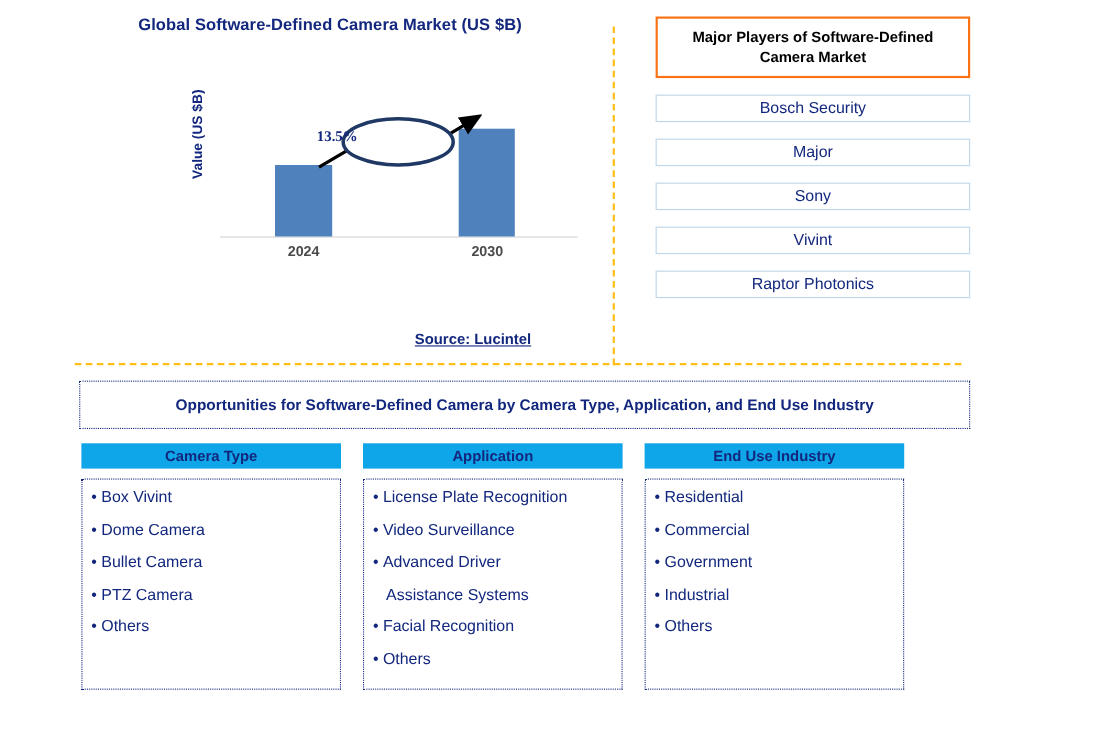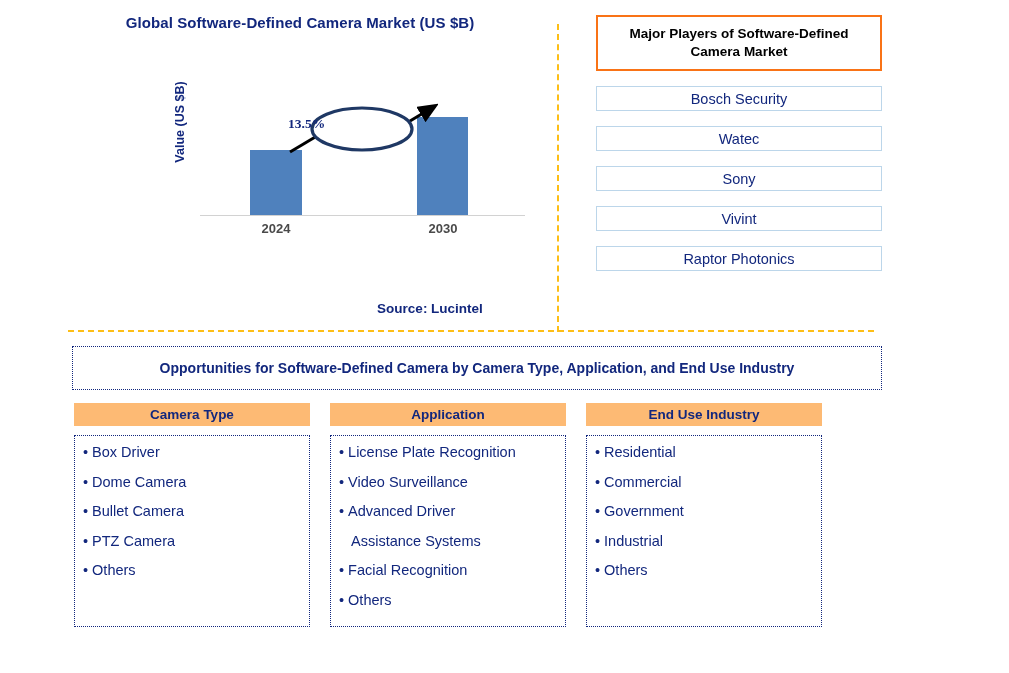--- a/index.html
+++ b/index.html
@@ -105,20 +105,21 @@
 
   .source {
     position: absolute;
     left: 300px;
     top: 301px;
     width: 260px;
     text-align: center;
     font-size: 13.5px;
     font-weight: bold;
     color: #12277d;
+    text-decoration: underline;
   }
 
   
   .v-divider {
     position: absolute;
     left: 557px;
     top: 24px;
     width: 0;
     height: 308px;
     border-left: 2px dashed #fdbe16;
@@ -188,21 +189,21 @@
     left: 74px;
     top: 403px;
     width: 760px;
     display: flex;
     gap: 20px;
   }
   .col {
     width: 236px;
   }
   .col-header {
-    background: #fdba74;
+    background: #0ea5e9;
     height: 23px;
     display: flex;
     align-items: center;
     justify-content: center;
     font-size: 13.5px;
     font-weight: bold;
     color: #12277d;
   }
   .col-body {
     margin-top: 9px;
@@ -254,34 +255,34 @@
   </div>
 
   <div class="source">Source: Lucintel</div>
 
   <div class="v-divider"></div>
   <div class="h-divider"></div>
 
   <div class="players">
     <div class="players-header">Major Players of Software-Defined Camera Market</div>
     <div class="player-item">Bosch Security</div>
-    <div class="player-item">Watec</div>
+    <div class="player-item">Major</div>
     <div class="player-item">Sony</div>
     <div class="player-item">Vivint</div>
     <div class="player-item">Raptor Photonics</div>
   </div>
 
   <div class="opp-banner">Opportunities for Software-Defined Camera by Camera Type, Application, and End Use Industry</div>
 
   <div class="columns">
 
     <div class="col">
       <div class="col-header">Camera Type</div>
       <div class="col-body">
-        <div class="col-item"><span class="bullet">•</span><span>Box Driver</span></div>
+        <div class="col-item"><span class="bullet">•</span><span>Box Vivint</span></div>
         <div class="col-item"><span class="bullet">•</span><span>Dome Camera</span></div>
         <div class="col-item"><span class="bullet">•</span><span>Bullet Camera</span></div>
         <div class="col-item"><span class="bullet">•</span><span>PTZ Camera</span></div>
         <div class="col-item"><span class="bullet">•</span><span>Others</span></div>
       </div>
     </div>
 
     <div class="col">
       <div class="col-header">Application</div>
       <div class="col-body">

